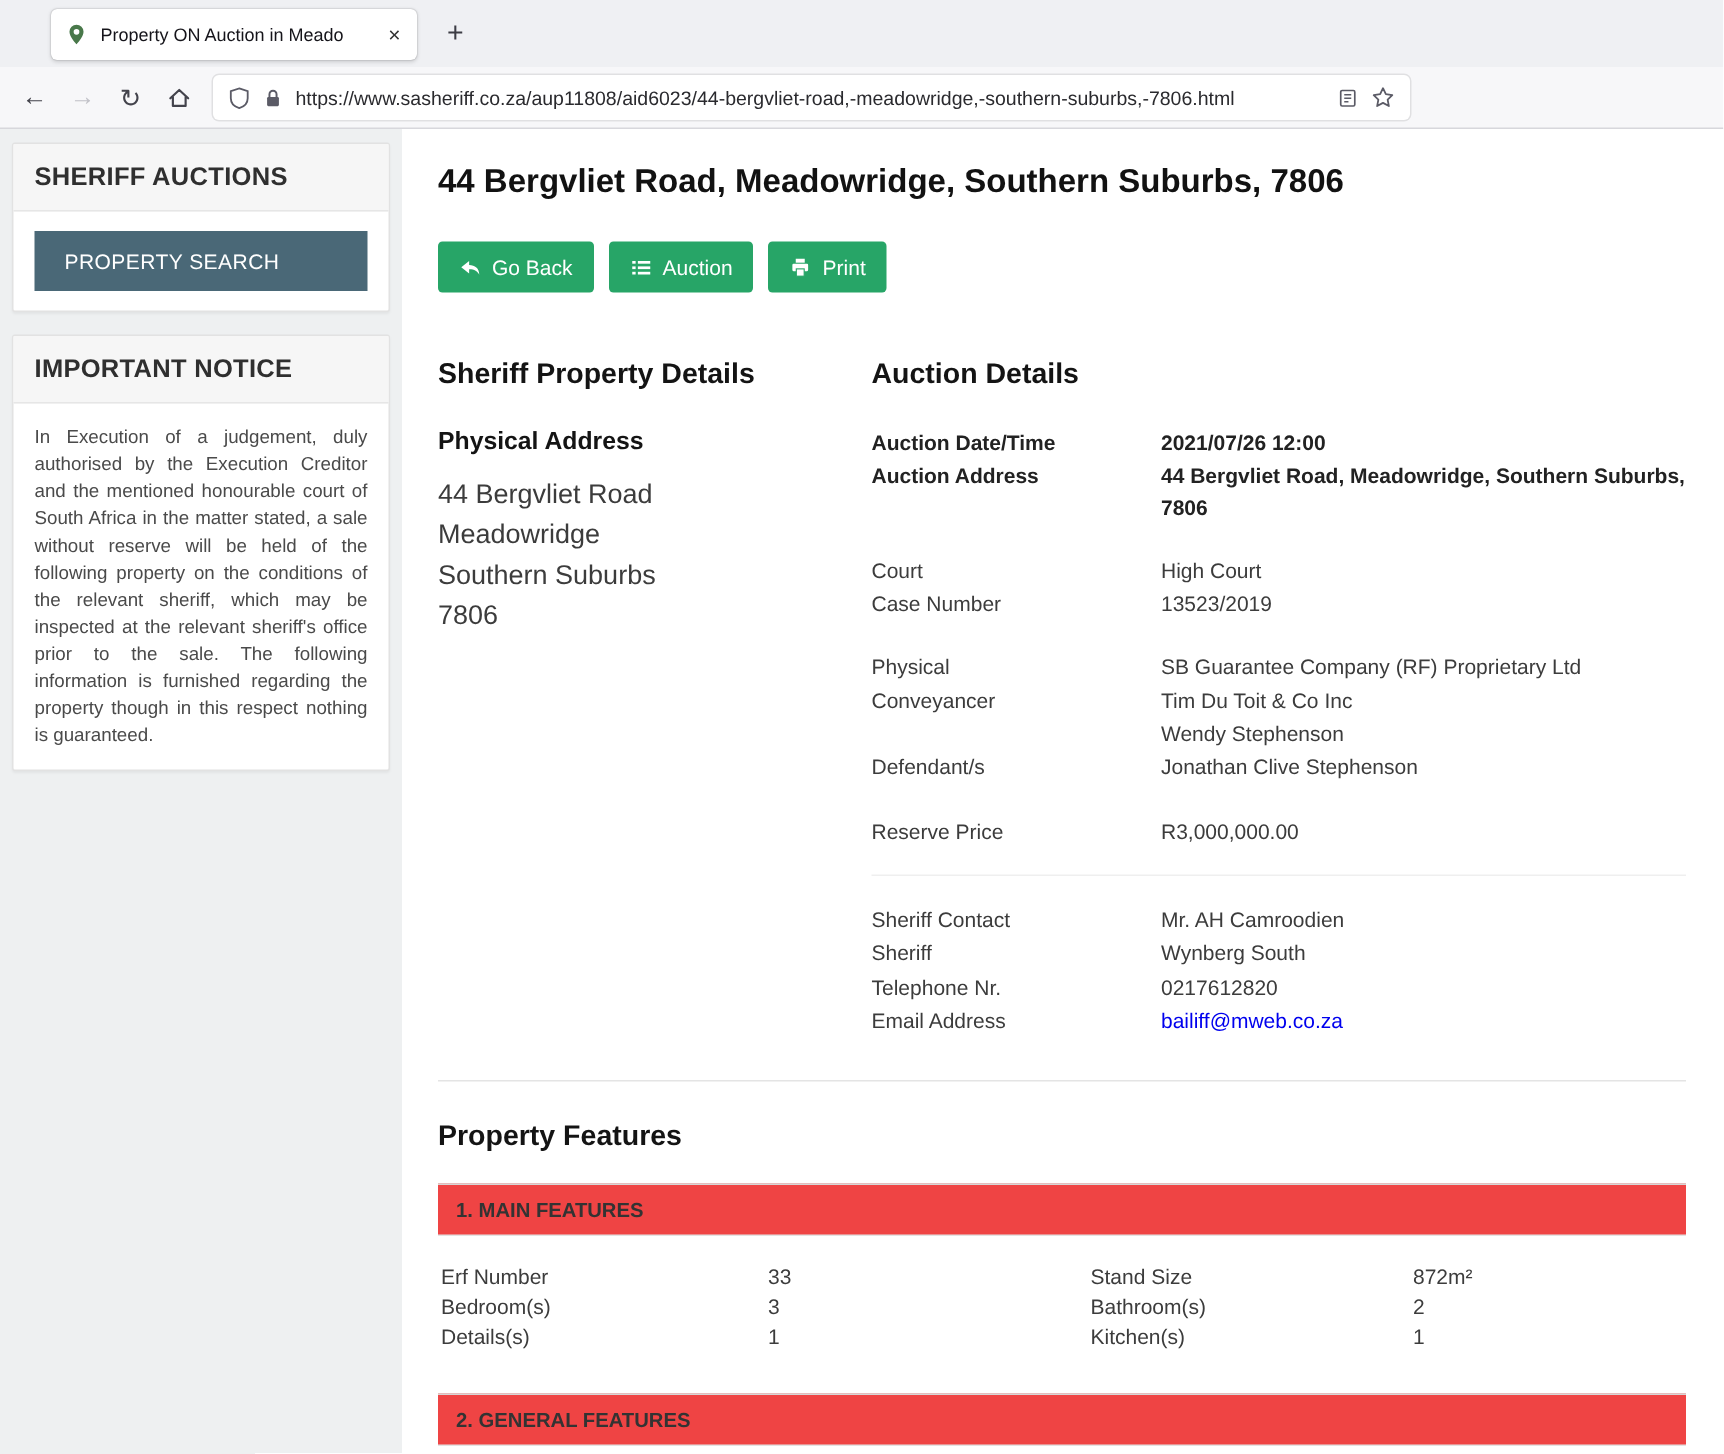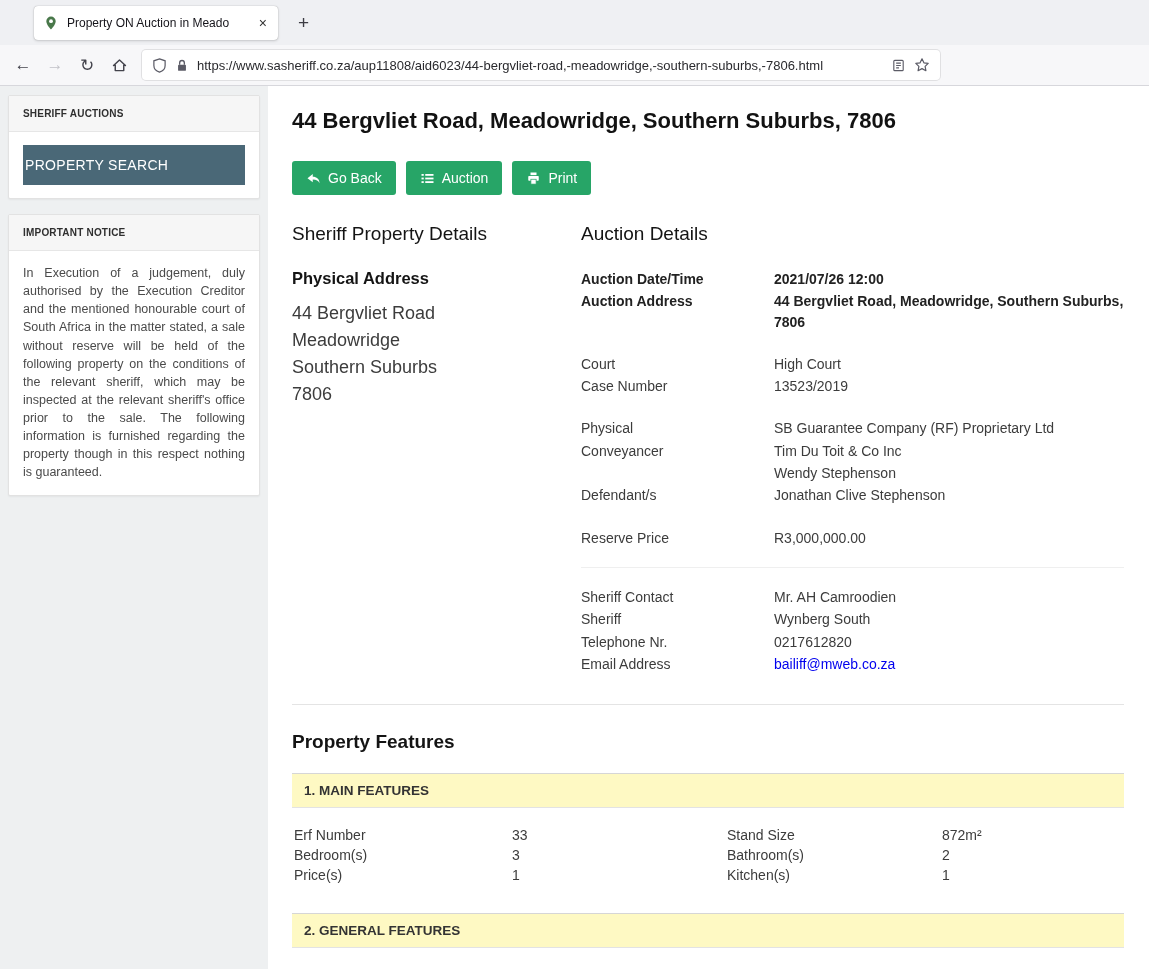--- a/index.html
+++ b/index.html
@@ -20,49 +20,49 @@
   .navbtn.disabled{color:#c2c2c8;}
   .urlbar{width:778px;height:30px;background:#fff;border-radius:4px;margin-left:6px;display:flex;align-items:center;
           padding:0 10px;gap:8px;box-shadow:0 0 0 1px rgba(0,0,0,.09);}
   .url-text{flex:1;font-size:13px;color:#2a2a2e;white-space:nowrap;overflow:hidden;}
   .urlicon{display:flex;align-items:center;cursor:pointer;}
 
   
   .content{flex:1;display:flex;overflow:hidden;background:#fff;}
   .sidebar{width:268px;flex:0 0 268px;background:#eef0f1;padding:9px 8px;box-sizing:border-box;}
   .panel{background:#fff;border:1px solid #e2e2e2;border-radius:2px;margin-bottom:15px;box-shadow:0 1px 2px rgba(0,0,0,.05);}
-  .panel-head{padding:12px 14px;font-size:10px;font-weight:700;color:#2f2f2f;background:#f6f6f6;
+  .panel-head{padding:12px 14px;font-size:17px;font-weight:700;color:#2f2f2f;background:#f6f6f6;
               border-bottom:1px solid #e6e6e6;letter-spacing:.2px;}
   .panel-body{padding:13px 14px;}
-  .search-btn{display:block;width:100%;background:#4a6877;color:#fff;border:none;padding:12px 2px;font-size:14px;
+  .search-btn{display:block;width:100%;background:#4a6877;color:#fff;border:none;padding:12px 20px;font-size:14px;
               text-align:left;letter-spacing:.3px;cursor:pointer;font-family:inherit;}
   .notice-text{font-size:12.5px;color:#4a4a4a;text-align:justify;line-height:1.45;}
 
   .main{flex:1;padding:16px 25px 0 24px;overflow:hidden;}
   .page-title{font-size:22px;font-weight:700;color:#121212;margin:6px 0 27px;}
 
   .btn-row{display:flex;gap:10px;margin-bottom:28px;}
   .btn{display:inline-flex;align-items:center;gap:7px;background:#27a567;color:#fff;font-size:14px;
        padding:9px 14px;border-radius:3px;border:none;cursor:pointer;font-family:inherit;}
 
   .details{display:grid;grid-template-columns:289px 1fr;}
-  .h2{font-size:19px;font-weight:400;color:#141414;margin:0 0 24px;}
+  .h2{font-size:19px;font-weight:700;color:#141414;margin:16px 0 24px;}
   .h3{font-size:16.5px;font-weight:700;color:#141414;margin:0 0 12px;}
   .addr-line{font-size:18px;color:#3c3c3c;line-height:1.5;}
 
   .kv{display:grid;grid-template-columns:193px 1fr;font-size:14px;color:#3c3c3c;line-height:1.45;margin-bottom:2px;}
   .kv .k{padding-right:10px;}
   .kv.bold .k,.kv.bold .v{font-weight:700;color:#222;}
   .kv.gap{margin-top:22px;}
   .hsep{border-top:1px solid #efefef;margin:19px 0;}
   .link{color:#0000ee;text-decoration:none;cursor:pointer;}
 
   .big-sep{border-top:1px solid #e4e4e4;margin:28px 0 0;}
   .features-title{font-size:19px;font-weight:700;color:#141414;margin:26px 0 6px;}
-  .feature-head{margin-top:20px;background:#fef9c3;border-top:1px solid #d6d6d6;border-bottom:1px solid #e3e3e3;
+  .feature-head{margin-top:20px;background:#ef4444;border-top:1px solid #d6d6d6;border-bottom:1px solid #e3e3e3;
                 padding:9px 12px;font-weight:700;font-size:13.5px;color:#333;}
   .feature-grid{display:grid;grid-template-columns:218px 215px 215px 1fr;padding:17px 2px 8px;
                 font-size:14px;color:#3c3c3c;line-height:20px;}
   .feature-grid div{min-height:20px;}
   svg{display:block;}
 </style>
 </head>
 <body>
 
 <div class="viewport">
@@ -256,21 +256,21 @@
       <div class="feature-head">1. MAIN FEATURES</div>
       <div class="feature-grid">
         <div>Erf Number</div>
         <div>33</div>
         <div>Stand Size</div>
         <div>872m²</div>
         <div>Bedroom(s)</div>
         <div>3</div>
         <div>Bathroom(s)</div>
         <div>2</div>
-        <div>Price(s)</div>
+        <div>Details(s)</div>
         <div>1</div>
         <div>Kitchen(s)</div>
         <div>1</div>
       </div>
 
       <div class="feature-head">2. GENERAL FEATURES</div>
       <div class="feature-grid">
         <div>Garage(s)</div>
         <div>1</div>
         <div>Outer Wall Type</div>

